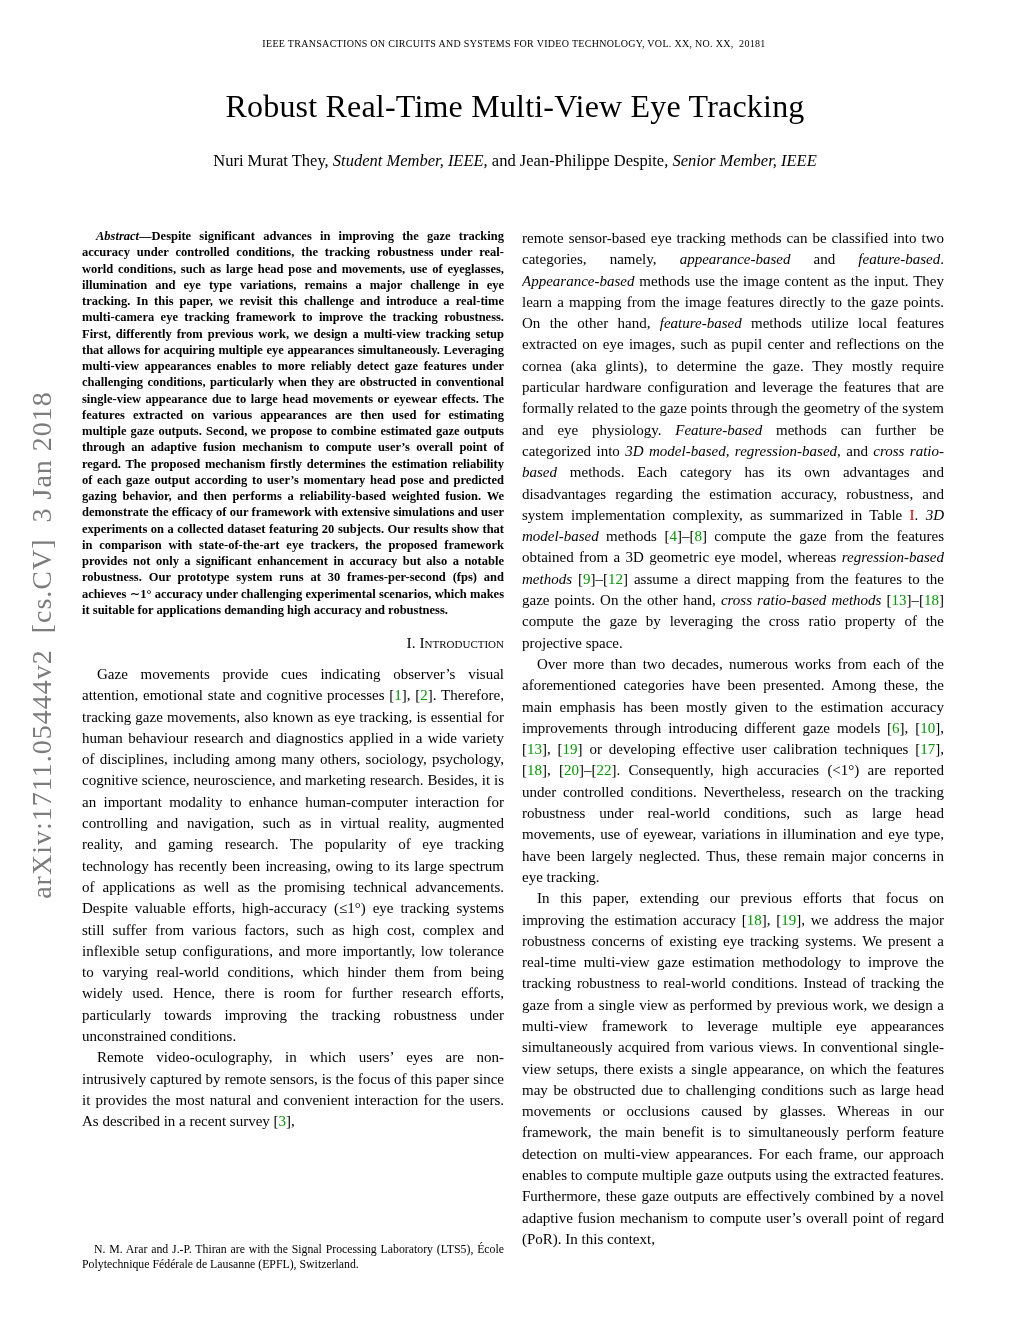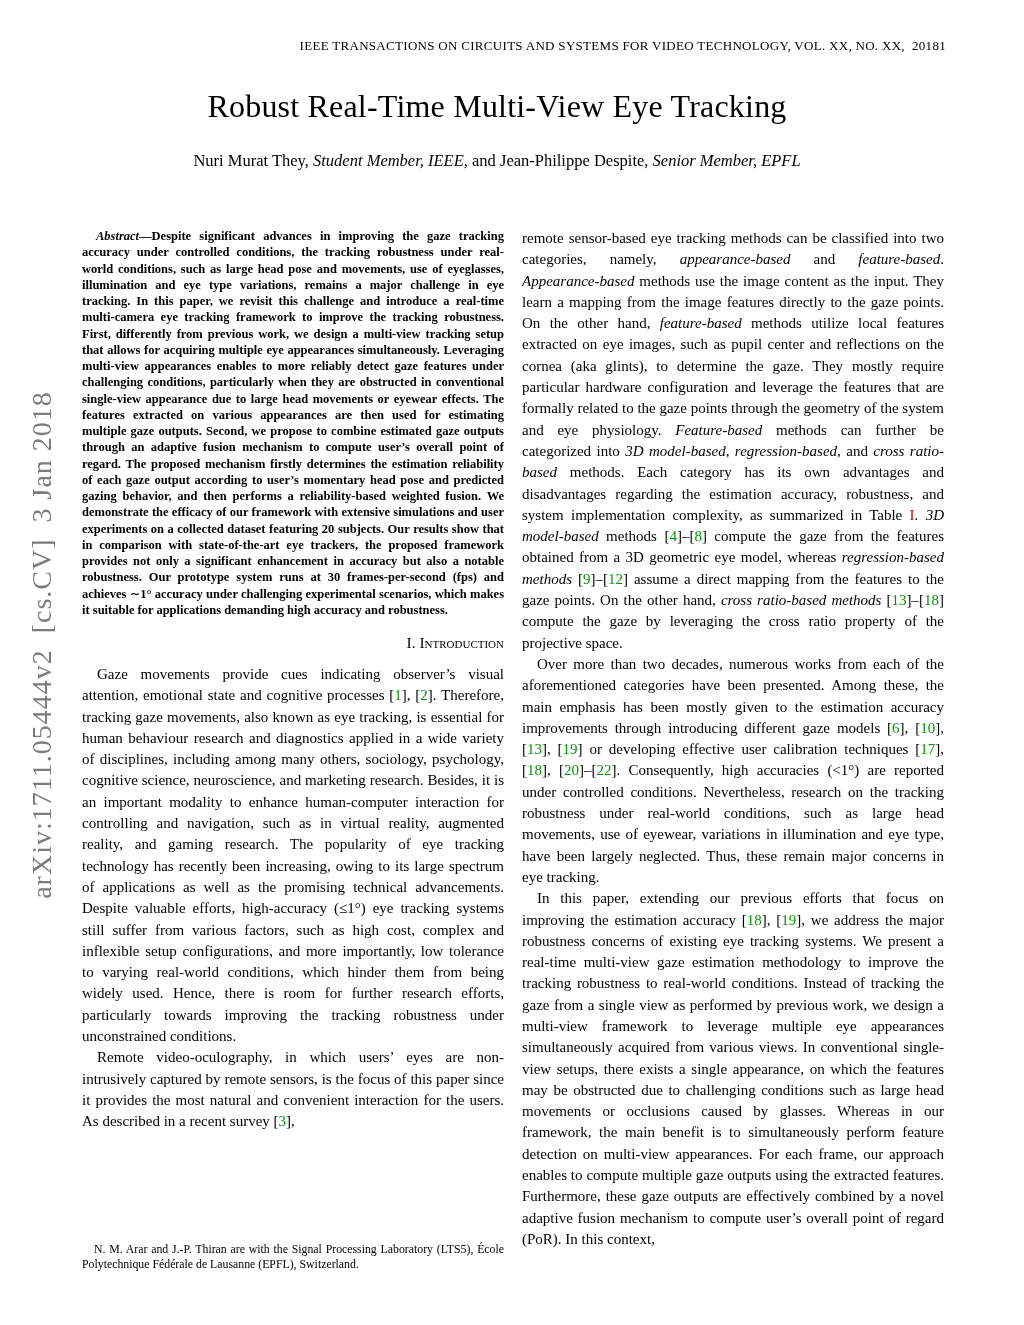--- a/index.html
+++ b/index.html
@@ -15,29 +15,29 @@
     height: 1325px;
     background: #ffffff;
     overflow: hidden;
   }
   .running-header {
     position: absolute;
     top: 38px;
     left: 82px;
     right: 78px;
     display: flex;
-    justify-content: flex-end;
-    font-size: 13px;
+    justify-content: center;
+    font-size: 10px;
     letter-spacing: 0.3px;
     white-space: pre;
   }
   .title-block {
     position: absolute;
     top: 88px;
-    left: 66px;
+    left: 84px;
     width: 862px;
     text-align: center;
   }
   .paper-title {
     font-size: 32px;
     font-weight: normal;
     margin: 0 0 26px 0;
     letter-spacing: 0.2px;
   }
   .authors-line {
@@ -110,21 +110,21 @@
 
 <div class="page">
 
   <div class="running-header">
     <span>IEEE TRANSACTIONS ON CIRCUITS AND SYSTEMS FOR VIDEO TECHNOLOGY, VOL. XX, NO. XX,  2018</span>
     <span>1</span>
   </div>
 
   <div class="title-block">
     <h1 class="paper-title">Robust Real-Time Multi-View Eye Tracking</h1>
-    <div class="authors-line"><span>Nuri Murat They, </span><span class="seg-i">Student Member, IEEE,</span><span> and Jean-Philippe Despite, </span><span class="seg-i">Senior Member, EPFL</span></div>
+    <div class="authors-line"><span>Nuri Murat They, </span><span class="seg-i">Student Member, IEEE,</span><span> and Jean-Philippe Despite, </span><span class="seg-i">Senior Member, IEEE</span></div>
   </div>
 
   <div class="arxiv-watermark">arXiv:1711.05444v2  [cs.CV]  3 Jan 2018</div>
 
   <div class="columns">
 
     <div class="col">
       <p class="abstract"><span class="seg-bi">Abstract</span><span class="seg-b">—Despite significant advances in improving the gaze tracking accuracy under controlled conditions, the tracking robustness under real-world conditions, such as large head pose and movements, use of eyeglasses, illumination and eye type variations, remains a major challenge in eye tracking. In this paper, we revisit this challenge and introduce a real-time multi-camera eye tracking framework to improve the tracking robustness. First, differently from previous work, we design a multi-view tracking setup that allows for acquiring multiple eye appearances simultaneously. Leveraging multi-view appearances enables to more reliably detect gaze features under challenging conditions, particularly when they are obstructed in conventional single-view appearance due to large head movements or eyewear effects. The features extracted on various appearances are then used for estimating multiple gaze outputs. Second, we propose to combine estimated gaze outputs through an adaptive fusion mechanism to compute user’s overall point of regard. The proposed mechanism firstly determines the estimation reliability of each gaze output according to user’s momentary head pose and predicted gazing behavior, and then performs a reliability-based weighted fusion. We demonstrate the efficacy of our framework with extensive simulations and user experiments on a collected dataset featuring 20 subjects. Our results show that in comparison with state-of-the-art eye trackers, the proposed framework provides not only a significant enhancement in accuracy but also a notable robustness. Our prototype system runs at 30 frames-per-second (fps) and achieves ∼1° accuracy under challenging experimental scenarios, which makes it suitable for applications demanding high accuracy and robustness.</span></p>
       <h2 class="section-heading">I. Introduction</h2>
       <p class="body-para indent"><span>Gaze movements provide cues indicating observer’s visual attention, emotional state and cognitive processes [</span><span class="seg-g">1</span><span>], [</span><span class="seg-g">2</span><span>]. Therefore, tracking gaze movements, also known as eye tracking, is essential for human behaviour research and diagnostics applied in a wide variety of disciplines, including among many others, sociology, psychology, cognitive science, neuroscience, and marketing research. Besides, it is an important modality to enhance human-computer interaction for controlling and navigation, such as in virtual reality, augmented reality, and gaming research. The popularity of eye tracking technology has recently been increasing, owing to its large spectrum of applications as well as the promising technical advancements. Despite valuable efforts, high-accuracy (≤1°) eye tracking systems still suffer from various factors, such as high cost, complex and inflexible setup configurations, and more importantly, low tolerance to varying real-world conditions, which hinder them from being widely used. Hence, there is room for further research efforts, particularly towards improving the tracking robustness under unconstrained conditions.</span></p>

